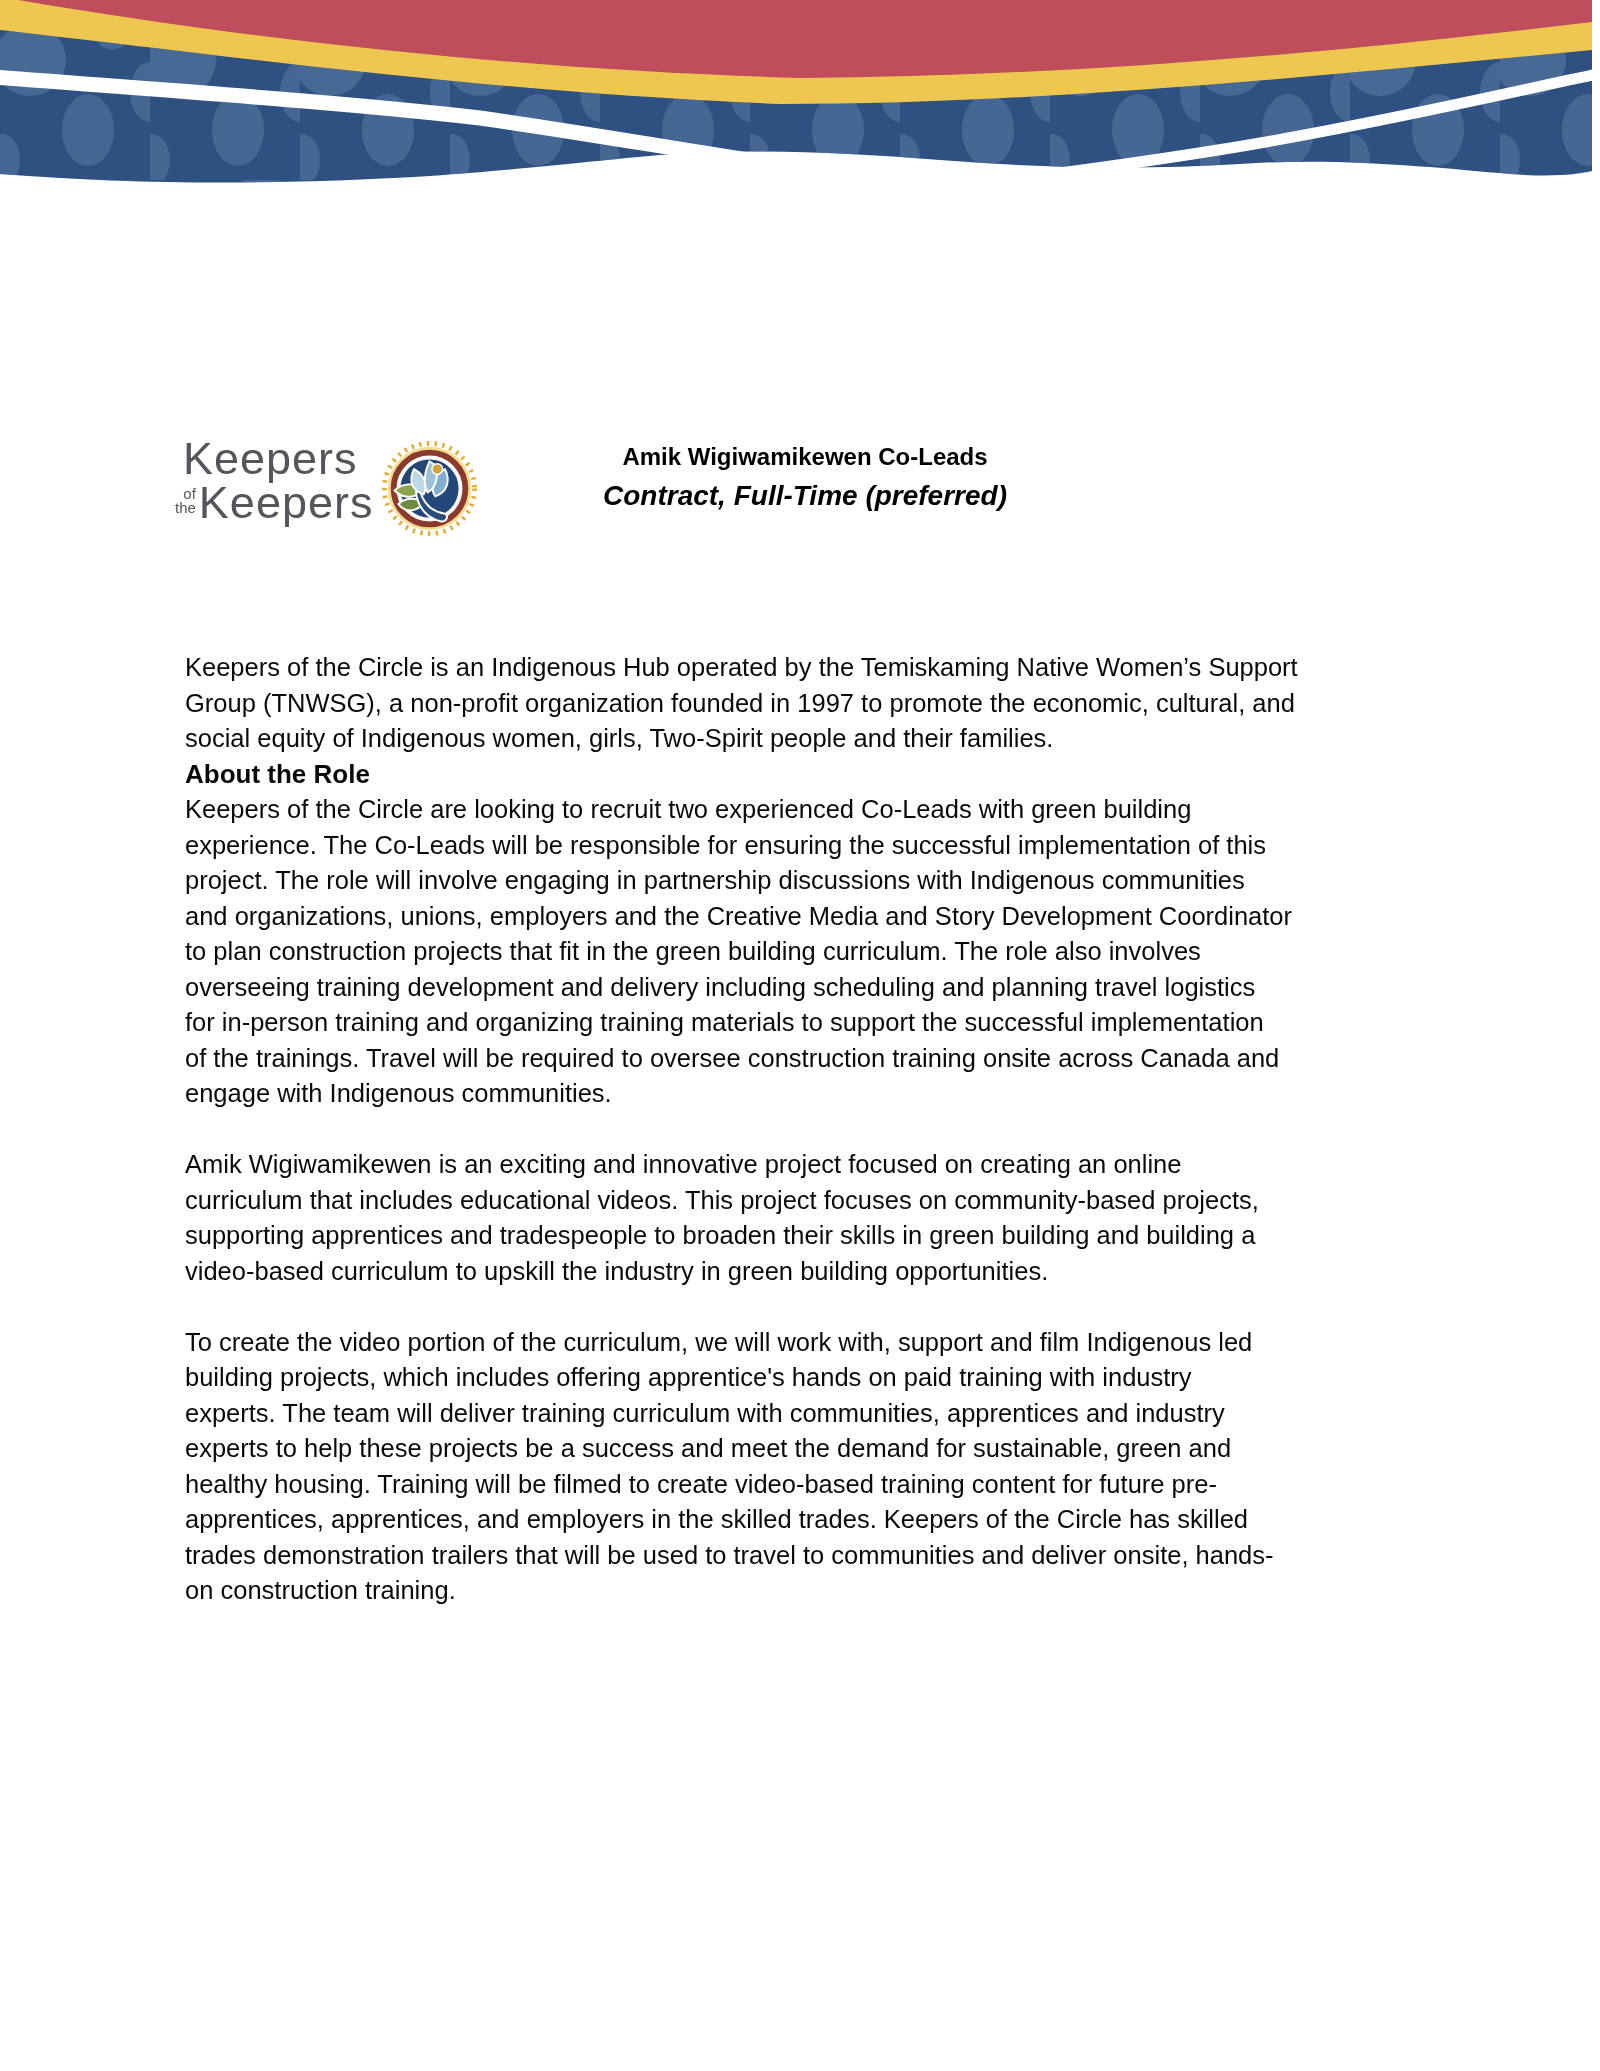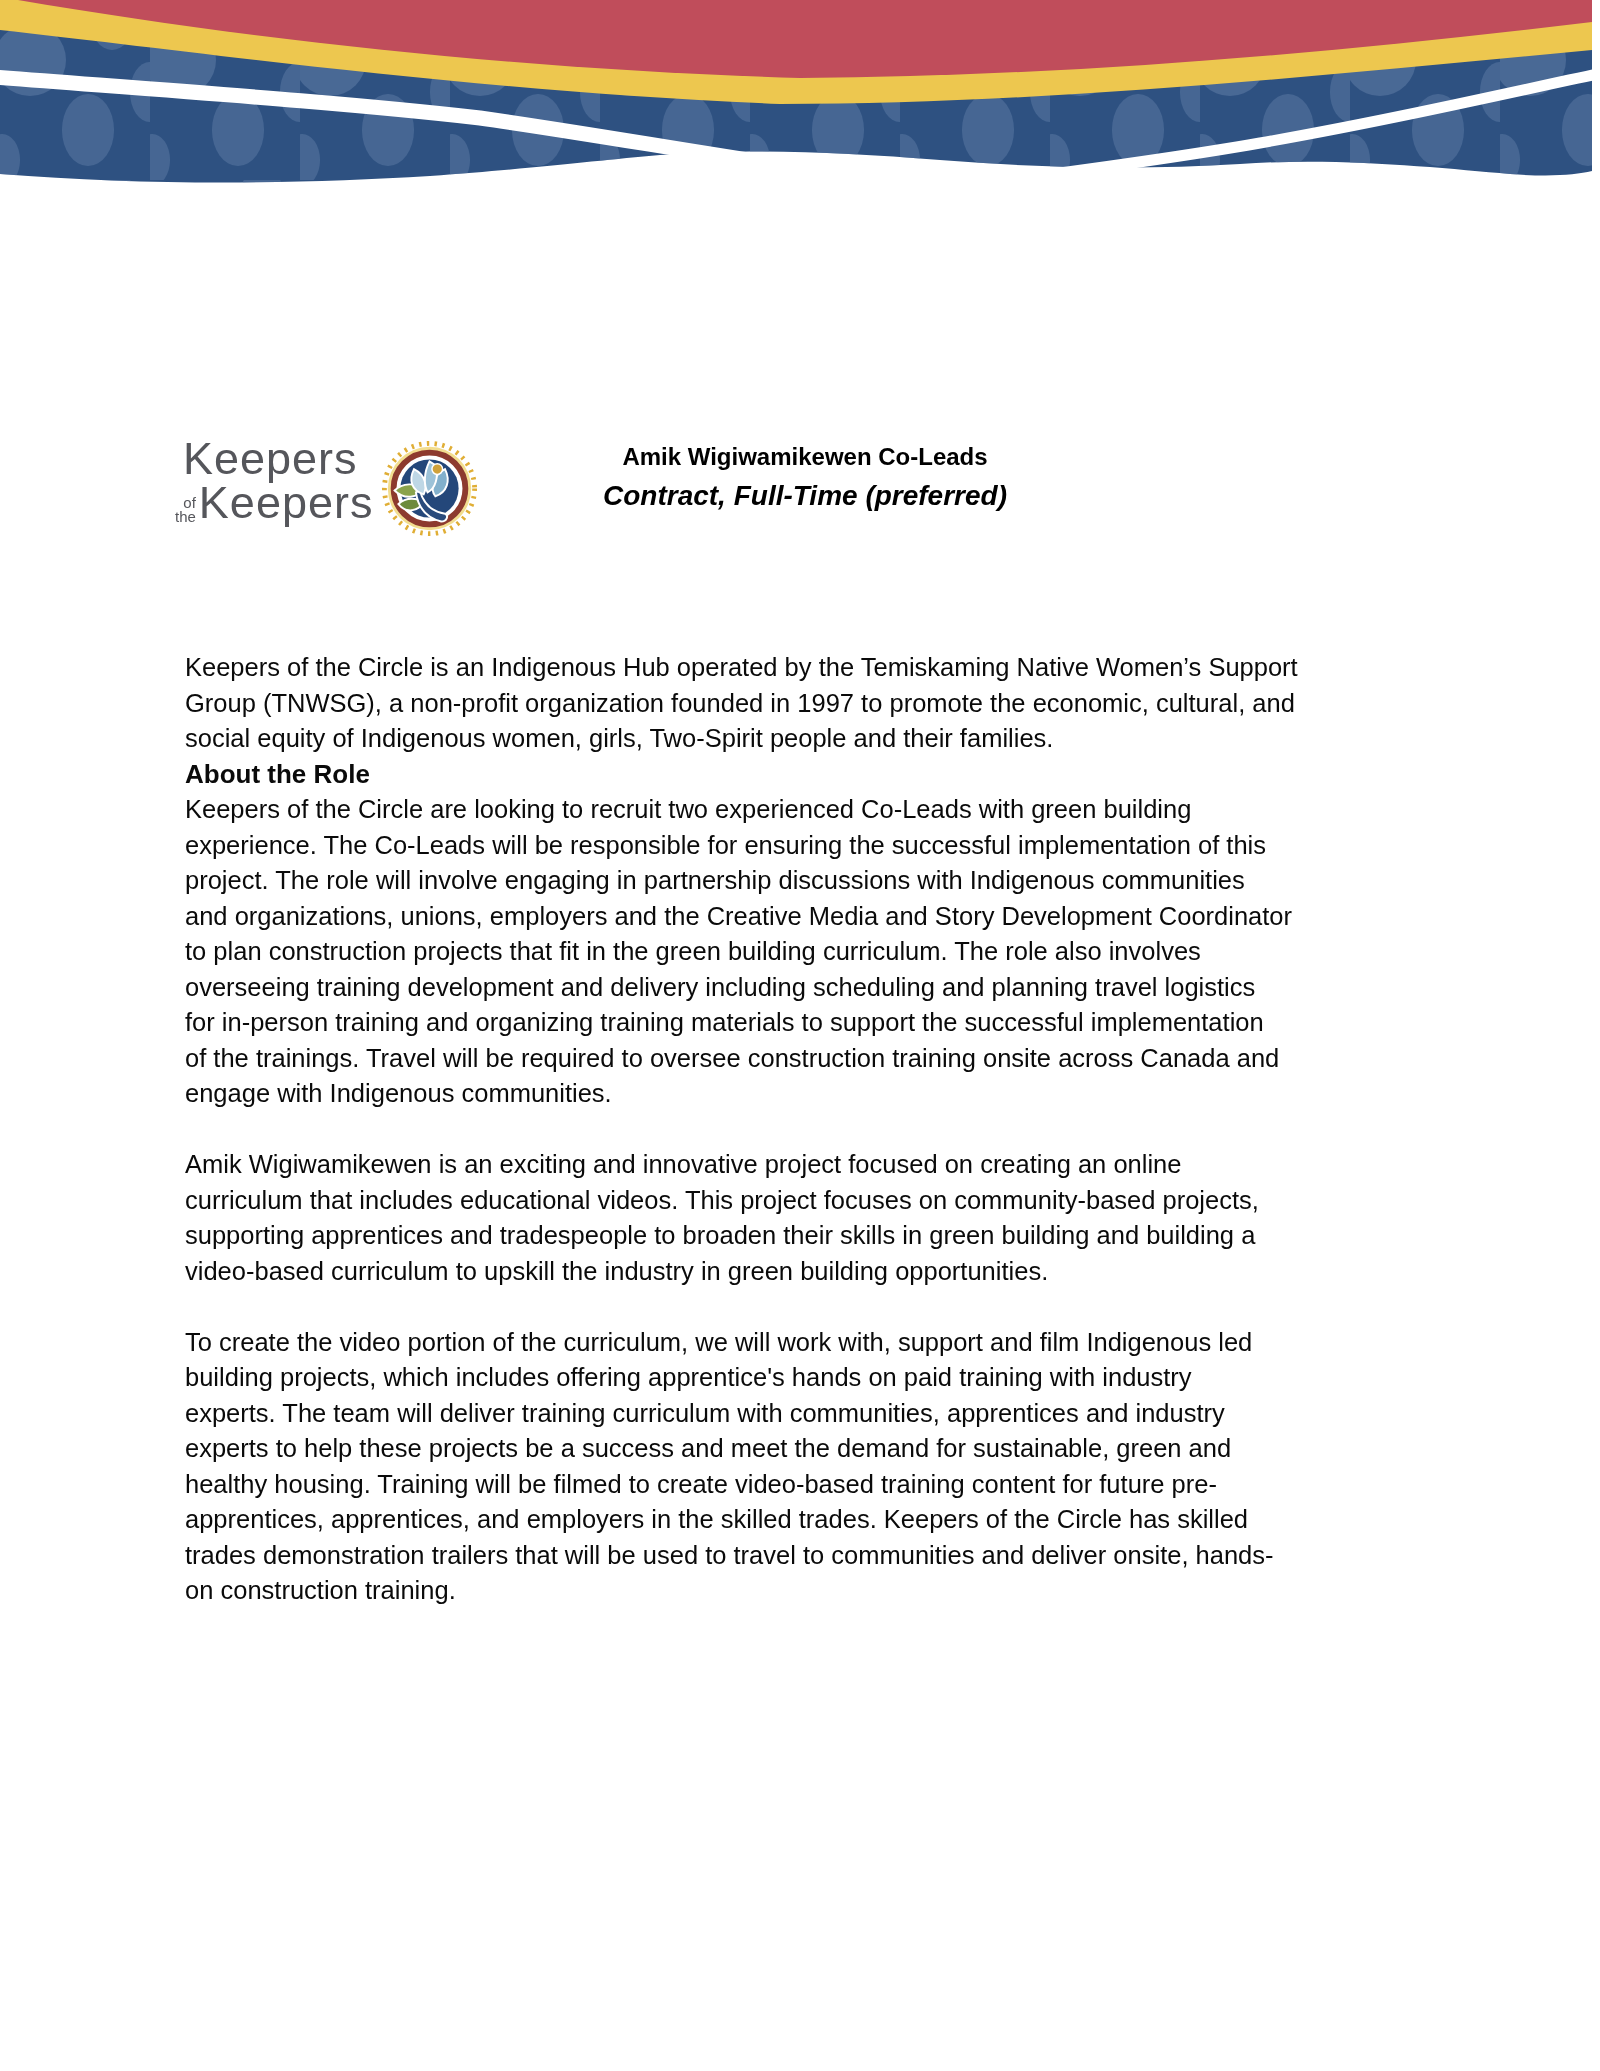--- a/index.html
+++ b/index.html
@@ -12,21 +12,21 @@
     margin:0 auto;
   }
   
   .banner{position:absolute;top:0;left:0;width:1600px;height:210px;}
   .banner svg{display:block;}
   
   .logo{position:absolute;left:155px;top:436px;width:345px;height:112px;}
   .logo-text{position:absolute;left:0;top:0;color:#55565b;}
   .logo-line1{font-size:45px;line-height:46px;letter-spacing:1px;margin-left:28px;}
   .logo-line2{display:flex;align-items:flex-end;margin-left:20px;margin-top:-2px;}
-  .ofthe{display:flex;flex-direction:column;font-size:15px;line-height:14px;text-align:right;margin-right:3px;margin-bottom:2px;}
+  .ofthe{display:flex;flex-direction:column;font-size:15px;line-height:14px;text-align:right;margin-right:3px;margin-bottom:11px;}
   .logo-circle-word{font-size:45px;line-height:46px;letter-spacing:1px;}
   .emblem{position:absolute;left:226px;top:4px;}
   
   .titleblock{position:absolute;left:500px;top:440px;width:610px;text-align:center;color:#000;}
   .title-1{font-size:35px;font-weight:bold;line-height:40px;margin-bottom:12px;}
   .title-2{font-size:24px;font-weight:bold;line-height:34px;margin-bottom:5px;}
   .title-3{font-size:28px;font-weight:bold;font-style:italic;line-height:34px;margin-bottom:20px;}
   .title-4{font-size:28px;font-weight:bold;font-style:italic;line-height:34px;}
   
   .content{

